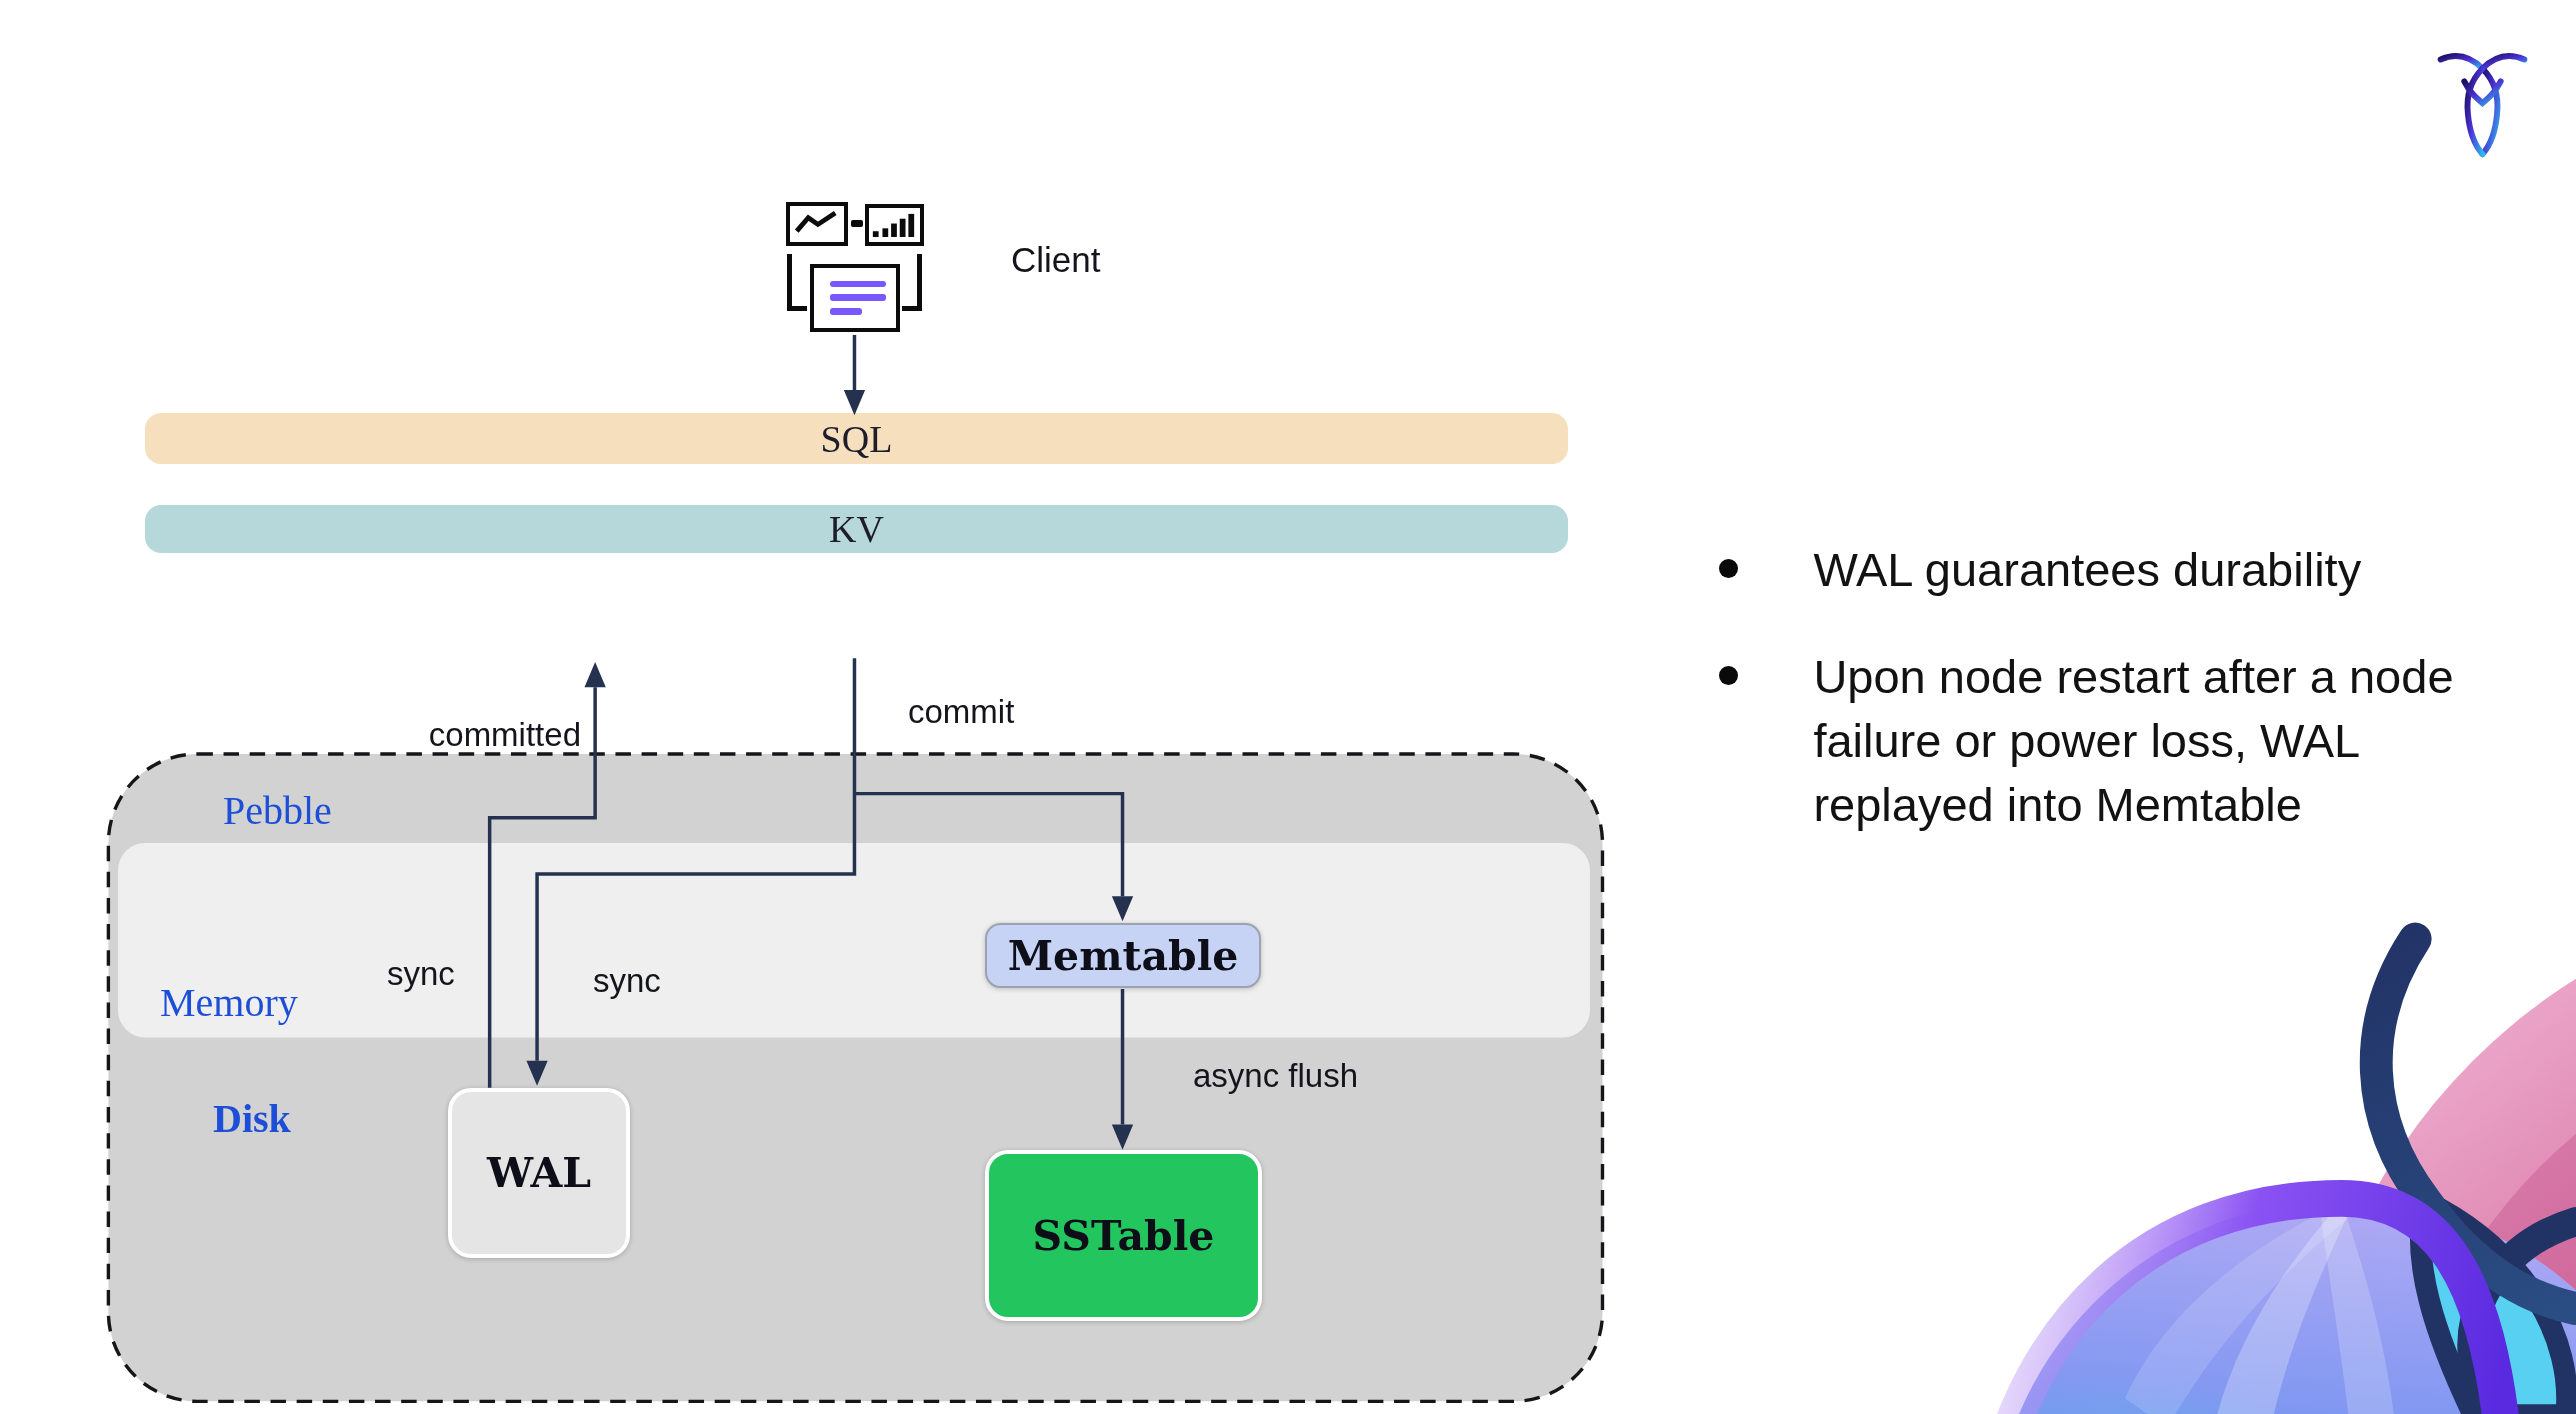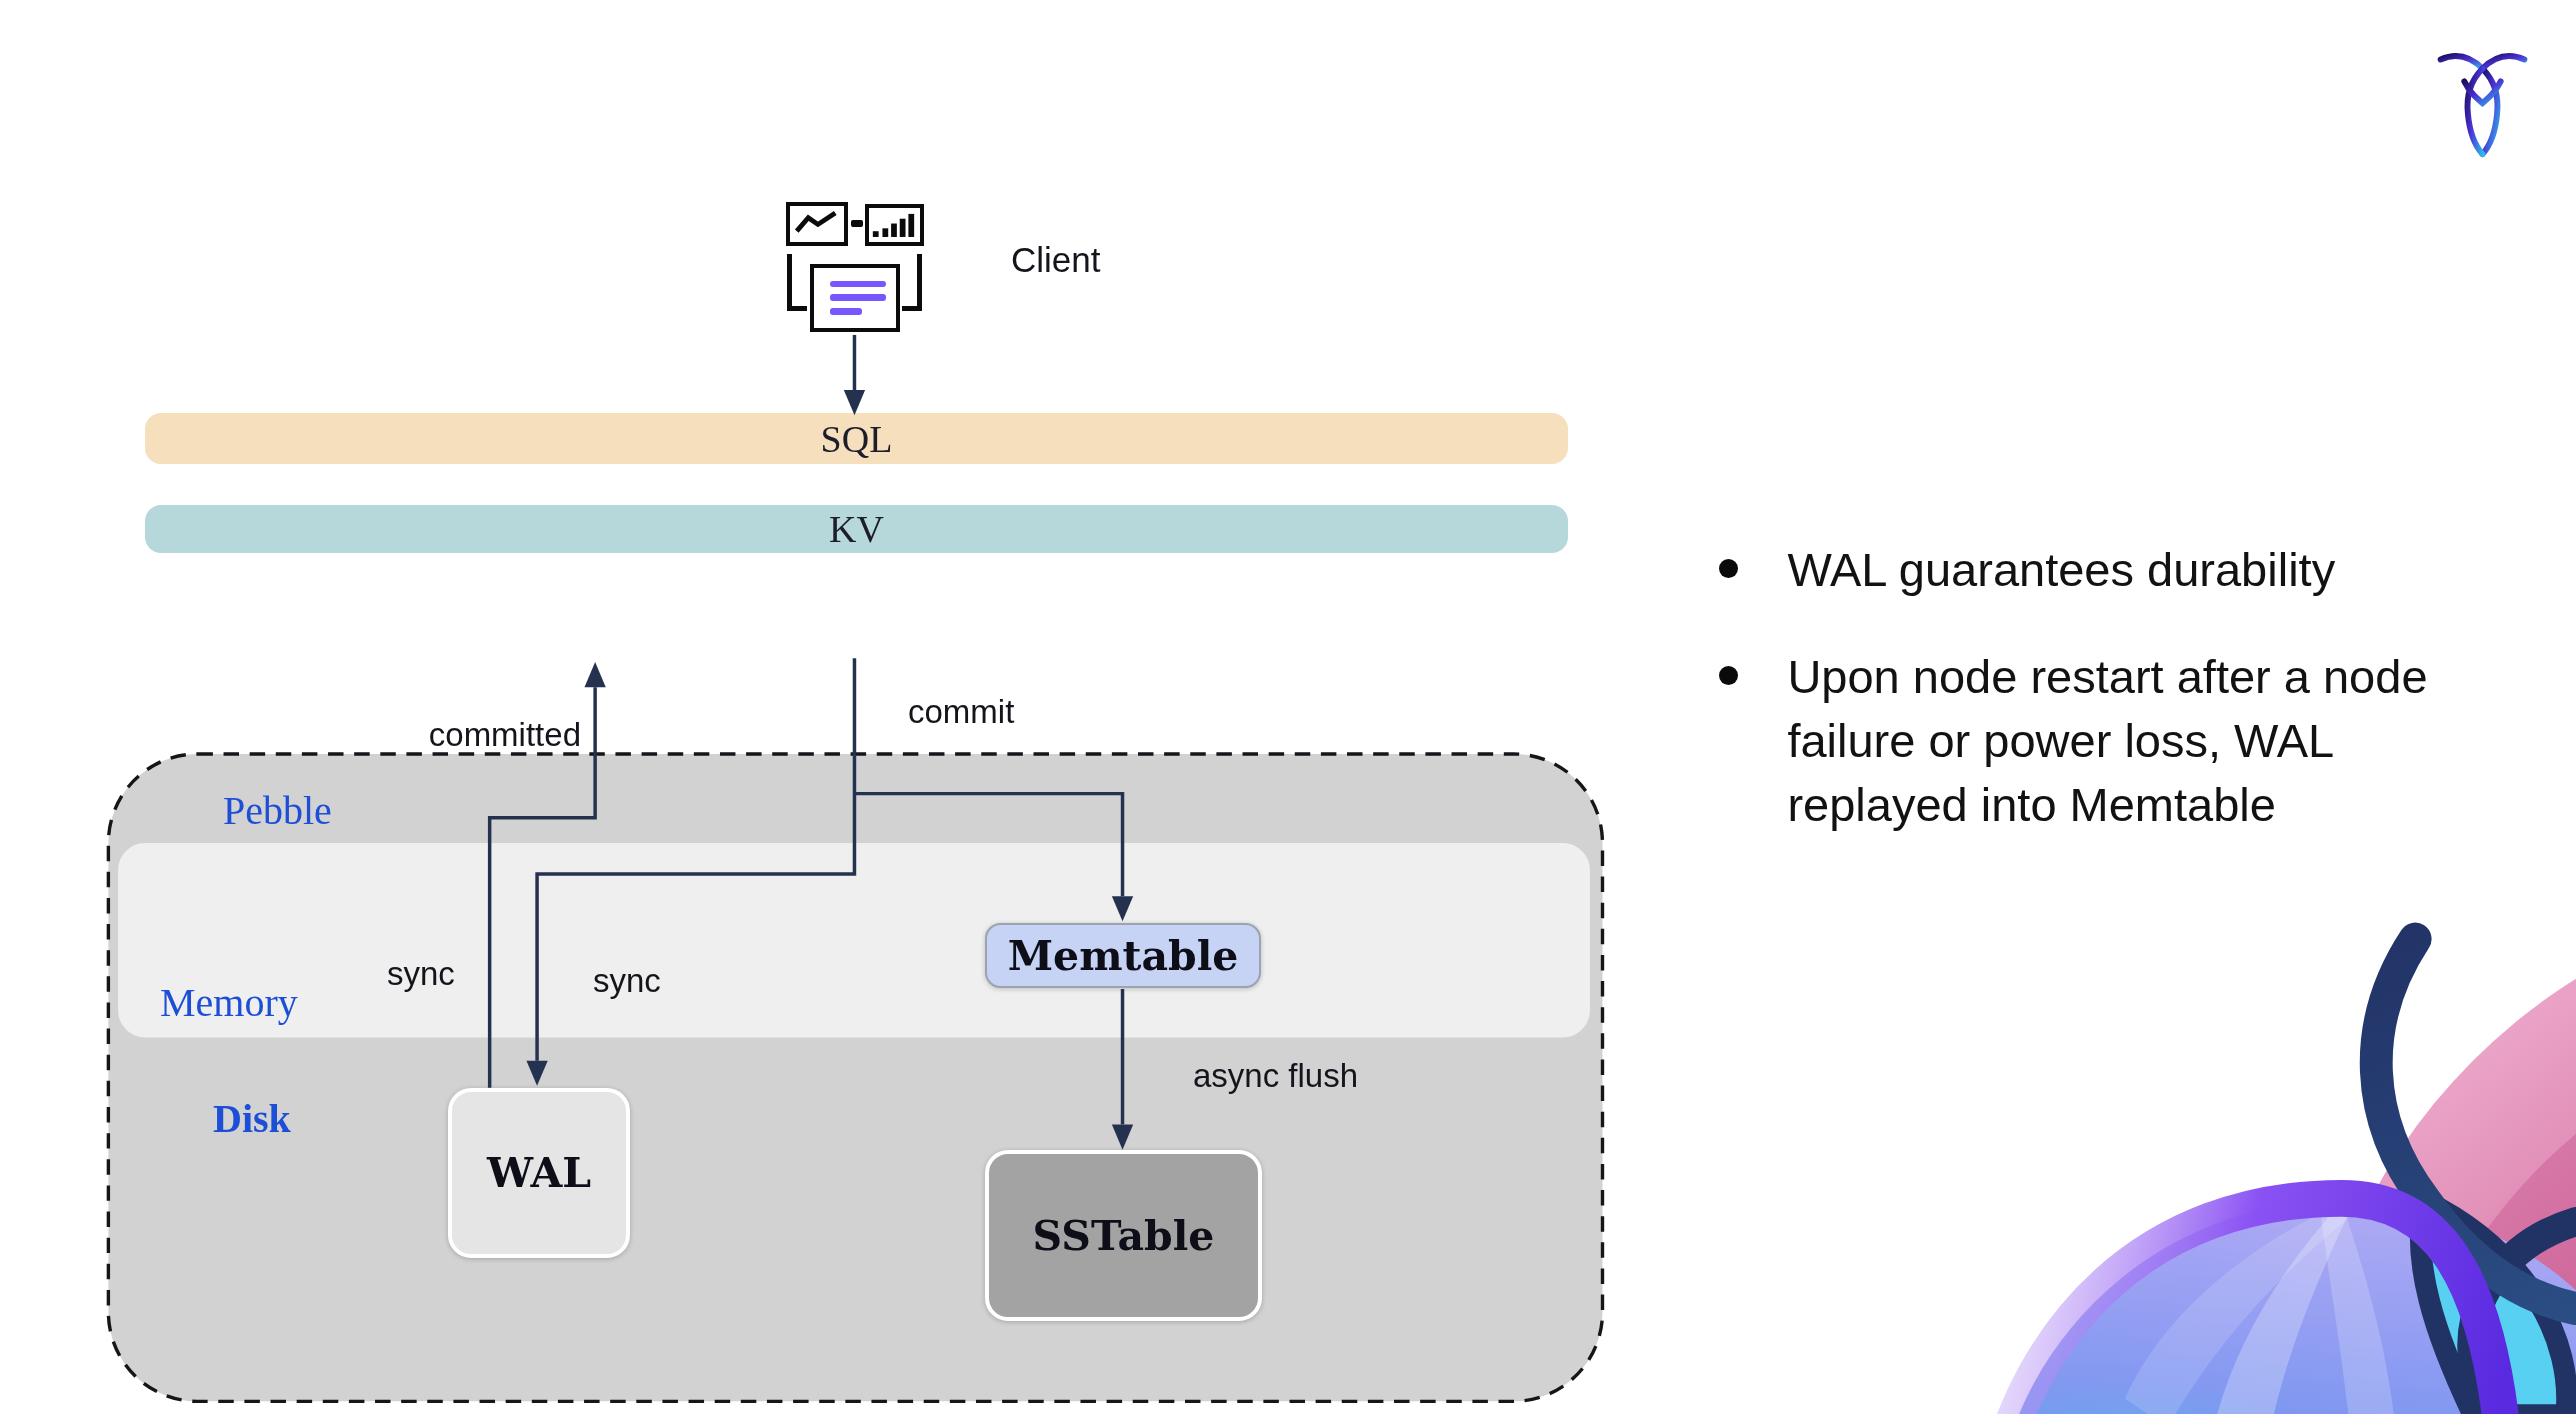--- a/index.html
+++ b/index.html
@@ -34,21 +34,21 @@
 
   
   .icon-box{position:absolute;background:#fff;border:4.8px solid #0b0b0b;box-sizing:border-box;}
   .bracket{position:absolute;box-sizing:border-box;}
   .doc-line{position:absolute;height:6.8px;border-radius:2.9px;}
 
   
   .bullets{left:1719px;top:538px;width:852px;}
   .bullet-row{display:flex;align-items:flex-start;margin-bottom:43px;}
   .bullet-dot{flex:0 0 auto;width:19.4px;height:19.4px;border-radius:50%;background:#0a0a0a;margin-top:21px;}
-  .bullet-text{margin-left:49px;font-size:47px;line-height:64px;color:#121212;width:735px;}
+  .bullet-text{margin-left:75px;font-size:47px;line-height:64px;color:#121212;width:735px;}
 
   svg{display:block;}
   .overlay{pointer-events:none;}
 </style>
 </head>
 <body>
 
 <div class="slide">
 
 
@@ -111,21 +111,21 @@
   <div class="abs area-label" style="left:223px;top:787px;">Pebble</div>
   <div class="abs area-label" style="left:160px;top:979px;">Memory</div>
   <div class="abs area-label" style="left:213px;top:1095px;font-weight:bold;">Disk</div>
 
   <div class="abs node node-wal" style="background-color: #e5e5e5;">
     <span>WAL</span>
   </div>
   <div class="abs node node-memtable" style="background-color: rgb(199, 211, 245); text-align: center;">
     <span>Memtable</span>
   </div>
-  <div class="abs node node-sstable" style="background-color: #a3a3a3;">
+  <div class="abs node node-sstable" style="background-color: #22c55e;">
     <span>SSTable</span>
   </div>
 
   <svg class="abs overlay" style="left: 0px; top: 0px; color: rgb(37, 50, 79);" width="2576" height="1415" viewBox="0 0 2662 1462">
     <g fill="none" stroke="currentColor" stroke-width="3.6">
       <path d="M883,346 V403"></path>
       <path d="M506,1124 V845 H615 V710"></path>
       <path d="M883,680 V903 H555 V1096"></path>
       <path d="M883,820 H1160 V926"></path>
       <path d="M1160,1022 V1162"></path>

